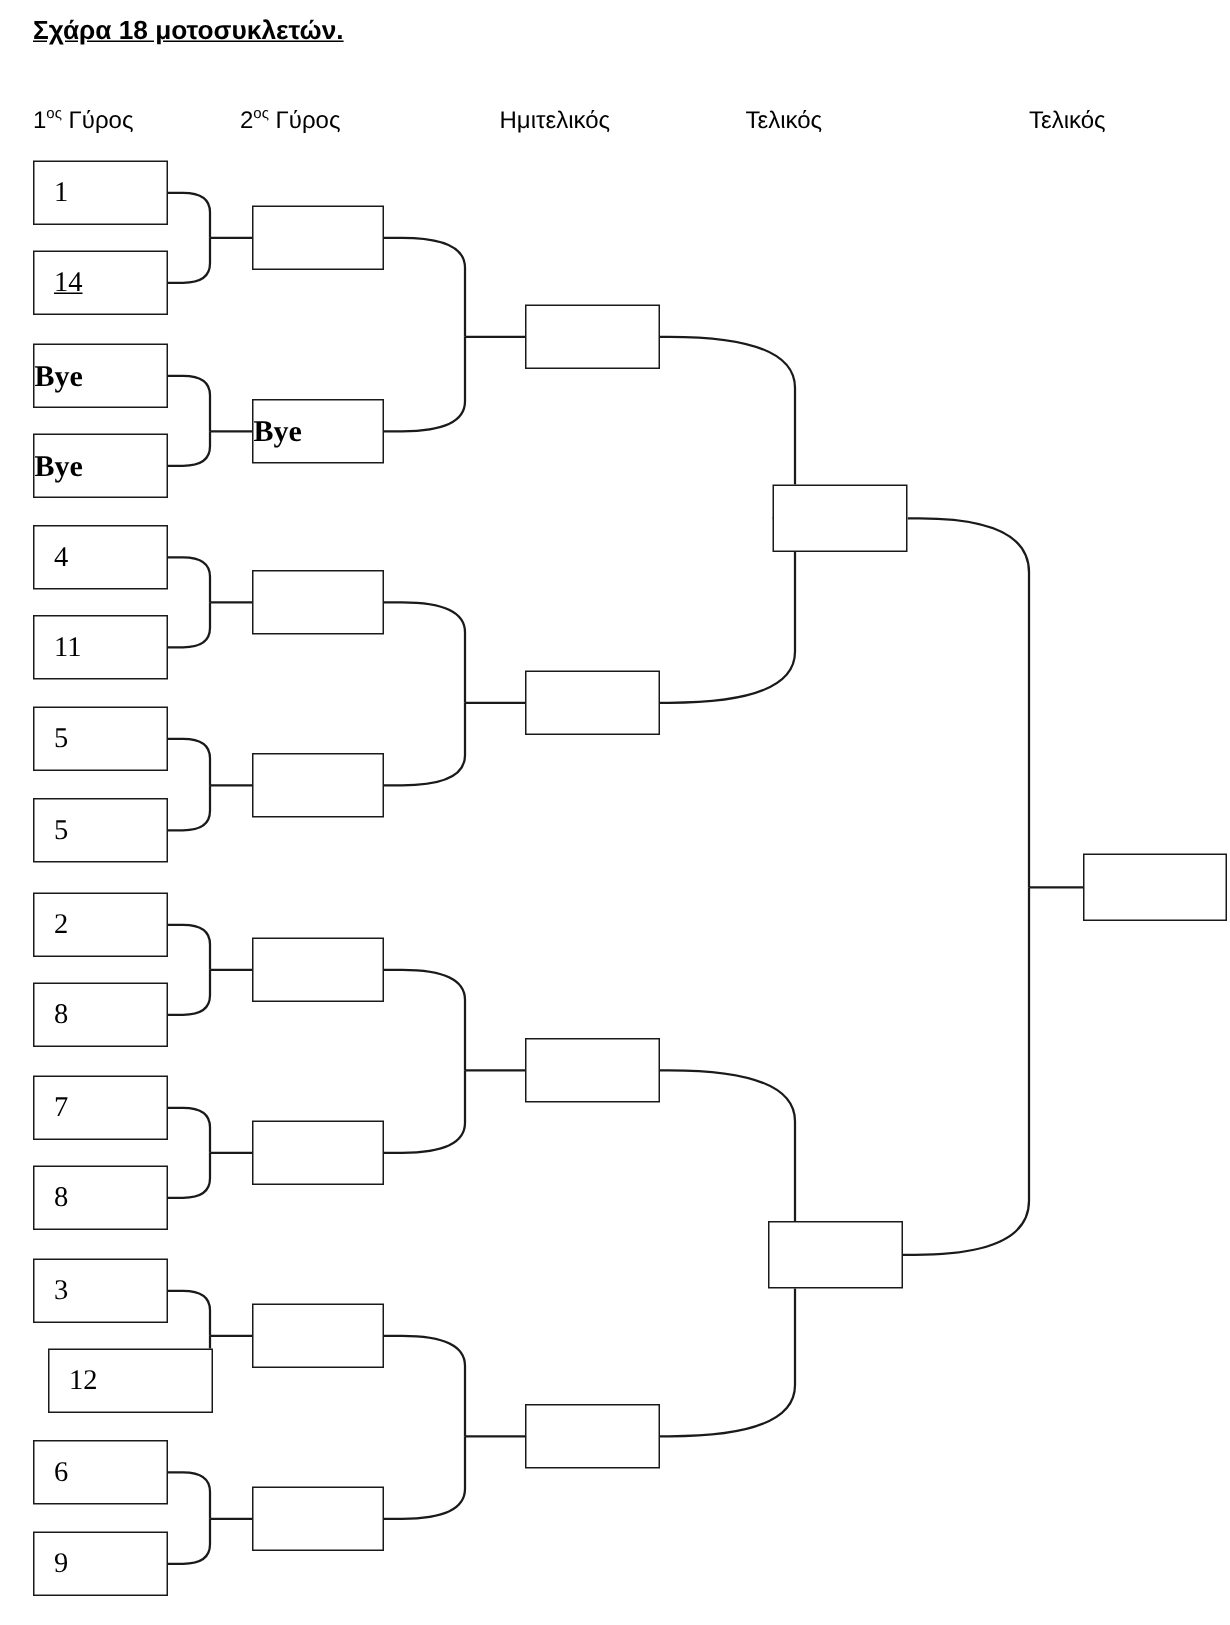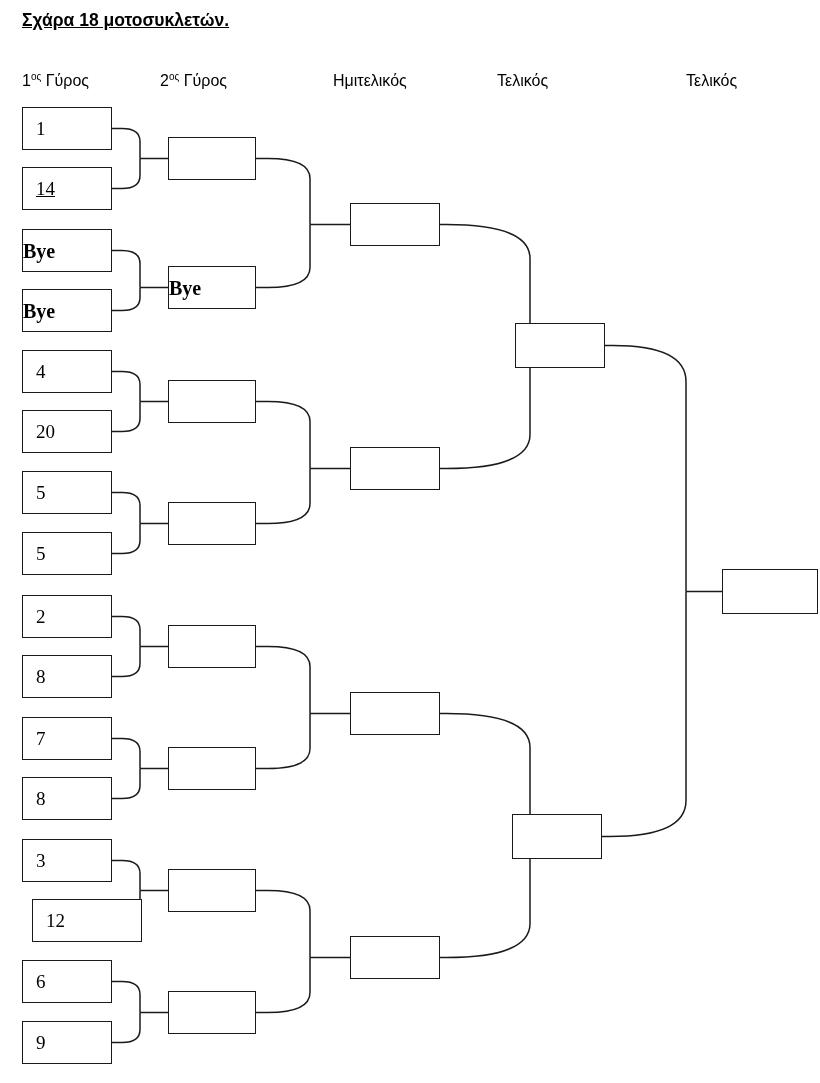--- a/index.html
+++ b/index.html
@@ -149,21 +149,21 @@
       <div class="node bye" style="left: 22px; top: 229px; width: 90px; height: 43px;">
         <span class="lbl">Bye</span>
       </div>
       <div class="node bye" style="left: 22px; top: 289px; width: 90px; height: 43px;">
         <span class="lbl">Bye</span>
       </div>
       <div class="node seed" style="left: 22px; top: 350px; width: 90px; height: 43px;">
         <span class="lbl">4</span>
       </div>
       <div class="node seed" style="left: 22px; top: 410px; width: 90px; height: 43px;">
-        <span class="lbl">20</span>
+        <span class="lbl">11</span>
       </div>
       <div class="node seed" style="left: 22px; top: 471px; width: 90px; height: 43px;">
         <span class="lbl">5</span>
       </div>
       <div class="node seed" style="left: 22px; top: 532px; width: 90px; height: 43px;">
         <span class="lbl">5</span>
       </div>
       <div class="node seed" style="left: 22px; top: 595px; width: 90px; height: 43px;">
         <span class="lbl">2</span>
       </div>

